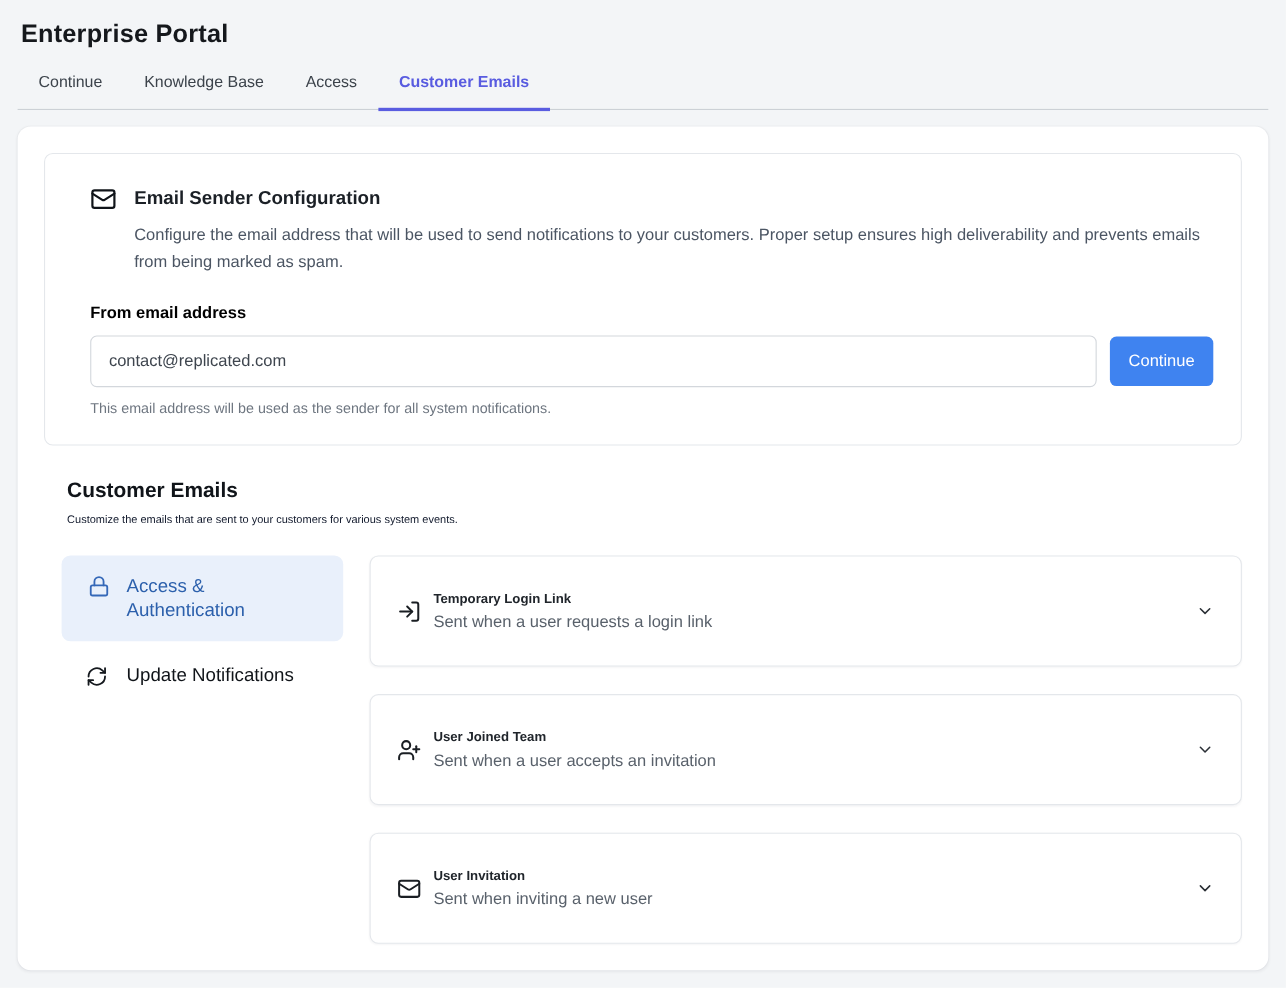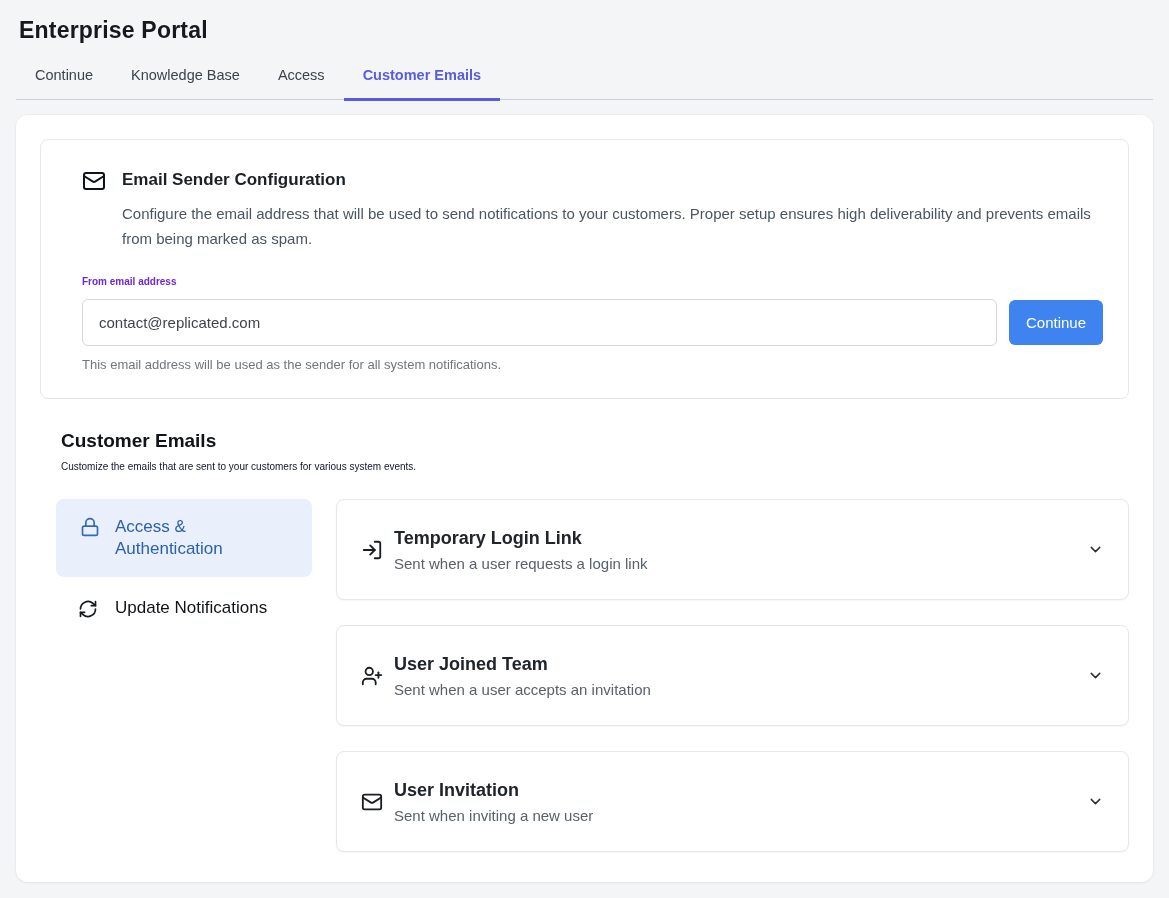--- a/index.html
+++ b/index.html
@@ -56,23 +56,23 @@
   .card-desc {
     margin: 8px 0 0 40px;
     font-size: 15px;
     line-height: 25px;
     color: #4b5563;
     max-width: 985px;
   }
   .form-label {
     display: block;
     margin-top: 25px;
-    font-size: 10px;
+    font-size: 15px;
     font-weight: 700;
-    color: #6d28d9;
+    color: #000000;
   }
   .input-row { display: flex; align-items: center; gap: 12px; margin-top: 12px; }
   .email-input {
     flex: 1;
     height: 47px;
     border: 1px solid #d3d7dc;
     border-radius: 6px;
     padding: 0 16px;
     font-size: 15px;
     color: #3e454e;
@@ -123,21 +123,21 @@
     box-shadow: 0 1px 2px rgba(16,24,40,0.04);
     display: flex;
     align-items: center;
     gap: 11px;
     padding: 24px;
     height: 101px;
     cursor: pointer;
   }
   .email-card .ec-icon { flex: 0 0 22px; color: #1a1e23; }
   .ec-text { display: flex; flex-direction: column; gap: 6px; }
-  .ec-title { font-size: 18px; font-weight: 700; color: #20252b; }
+  .ec-title { font-size: 12px; font-weight: 700; color: #20252b; }
   .ec-desc { font-size: 15px; color: #59616b; }
   .ec-chevron { margin-left: auto; color: #2b3036; display: flex; align-items: center; }
   svg { display: block; }
 </style>
 </head>
 <body>
 
 <div class="page-header">
   <div class="page-title">Enterprise Portal</div>
 </div>

